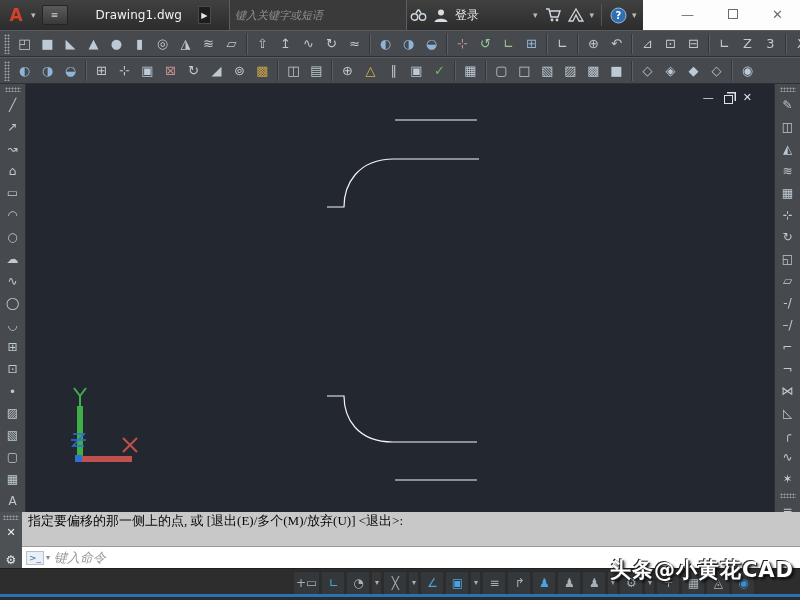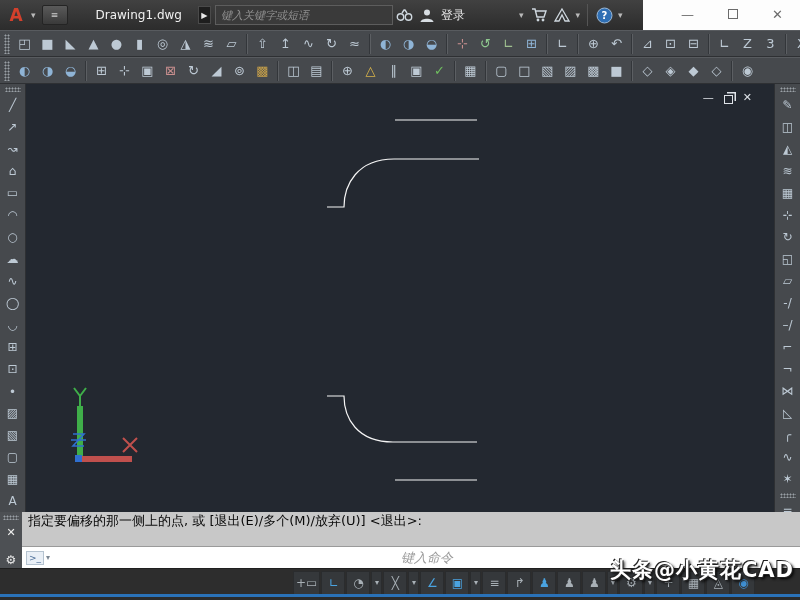--- a/index.html
+++ b/index.html
@@ -9,21 +9,21 @@
 
   
   .titlebar { position:absolute; top:0; left:0; width:800px; height:30px; display:flex; }
   .tb-dark { width:643px; height:30px; background:linear-gradient(#414141,#2c2c2c); display:flex; align-items:center; }
   .tb-light { flex:1; background:#fdfdfd; display:flex; align-items:center; justify-content:flex-end; }
   .logo { width:26px; height:24px; margin-left:3px; text-align:center; font-weight:bold; font-size:17px; color:#d3402c; line-height:24px; }
   .caret { color:#b9b9b9; font-size:9px; padding:0 2px; }
   .qat-btn { width:26px; height:20px; margin-left:4px; background:linear-gradient(#5a5a5a,#3a3a3a); border:1px solid #242424; border-radius:2px; color:#cfcfcf; font-size:9px; text-align:center; line-height:18px; }
   .filetab { margin-left:28px; color:#f0f0f0; font-size:12px; white-space:nowrap; }
   .play-btn { margin-left:16px; width:13px; height:18px; background:#1e1e1e; color:#e8e8e8; font-size:8px; text-align:center; line-height:18px; border:1px solid #4a4a4a; }
-  .searchbox { margin-left:4px; width:178px; height:20px; background:#3a3a3a; border:1px solid #5d5d5d; display:flex; align-items:center; }
+  .searchbox { margin-left:18px; width:178px; height:32px; background:#3a3a3a; border:1px solid #5d5d5d; display:flex; align-items:center; }
   .searchbox input { width:100%; background:transparent; border:none; outline:none; color:#cfcfcf; font-size:11px; padding:0 5px; font-family:"DejaVu Sans",sans-serif; }
   .searchbox input::placeholder { color:#8f8f8f; font-style:italic; }
   .ticon { display:flex; align-items:center; margin:0 3px; }
   .login-label { color:#e4e4e4; font-size:12px; margin-left:3px; white-space:nowrap; }
   .tb-sep-v { width:1px; height:22px; background:#1d1d1d; border-right:1px solid #555; margin:0 5px; }
   .winbtn { width:45px; height:28px; color:#6b6b6b; font-size:13px; text-align:center; line-height:28px; }
   .winbtn .maxbox { display:inline-block; width:10px; height:10px; border:1px solid #6b6b6b; }
 
   
   .tbrow { position:absolute; left:0; width:800px; height:27px; background:#46494d; border-top:1px solid #585b5f; border-bottom:1px solid #2e3033; display:flex; align-items:center; overflow:hidden; padding-left:1px; }
@@ -46,25 +46,25 @@
   .doc-controls span { color:#dfe3e8; font-size:11px; line-height:12px; }
   .restore-ico { display:inline-block; width:9px; height:9px; border:1px solid #dfe3e8; box-shadow:2px -2px 0 -0.5px #232830, 3px -3px 0 0 #dfe3e8; margin-top:3px; }
 
   
   .cmdarea { position:absolute; left:0; top:512px; width:800px; height:56px; display:flex; }
   .cmdrail { width:22px; background:#4d5054; display:flex; flex-direction:column; align-items:center; }
   .cmdrail .x { color:#f0f0f0; font-size:11px; margin-top:4px; }
   .cmdrail .wrench { color:#e8e8e8; font-size:12px; margin-top:14px; }
   .cmdmain { flex:1; display:flex; flex-direction:column; }
   .cmdhist { height:34px; background:#c8c8c8; padding:1px 6px; }
-  .cmdline { font-size:13px; line-height:16px; color:#0a0a0a; white-space:nowrap; }
+  .cmdline { font-size:13px; line-height:16px; color:#0a0a0a; white-space:nowrap;font-family:Liberation Serif, serif; }
   .cmdinput { height:22px; background:#ffffff; border-top:1px solid #9a9a9a; display:flex; align-items:center; padding-left:4px; }
   .prompt-box { font-size:9px; color:#4d6f99; background:#e9eff6; border:1px solid #b5c3d0; padding:0 2px; line-height:12px; }
   .prompt-caret { color:#7b8793; font-size:8px; margin:0 4px 0 2px; }
-  .cmdinput input { flex:1; border:none; outline:none; font-size:13px; color:#3b82f6; font-family:Liberation Serif, serif;text-align:center; }
+  .cmdinput input { flex:1; border:none; outline:none; font-size:13px; color:#3b82f6; font-family:Liberation Serif, serif; }
   .cmdinput input::placeholder { color:#9a9a9a; font-style:italic; }
 
   
   .statusbar { position:absolute; left:0; top:568px; width:800px; height:29px; background:#2d2d2d; border-top:1px solid #1f1f1f; }
   .statusitems { position:absolute; left:293px; top:2px; display:flex; gap:1px; }
   .sbtn { min-width:24px; height:24px; background:#35383b; border:1px solid #2a2c2e; color:#a8b0b6; font-size:12px; text-align:center; line-height:22px; padding:0 2px; }
   .sbtn.dd { min-width:11px; font-size:8px; }
   .bluestrip { position:absolute; left:0; bottom:0; width:800px; height:3px; background:#2a72b8; }
 
   .watermark { position:absolute; top:556px; right:6px; font-size:21px; font-weight:bold; color:#ffffff; letter-spacing:1px; text-shadow:1px 1px 0 #222, -1px -1px 0 #222, 2px 2px 3px #000; z-index:50; }

